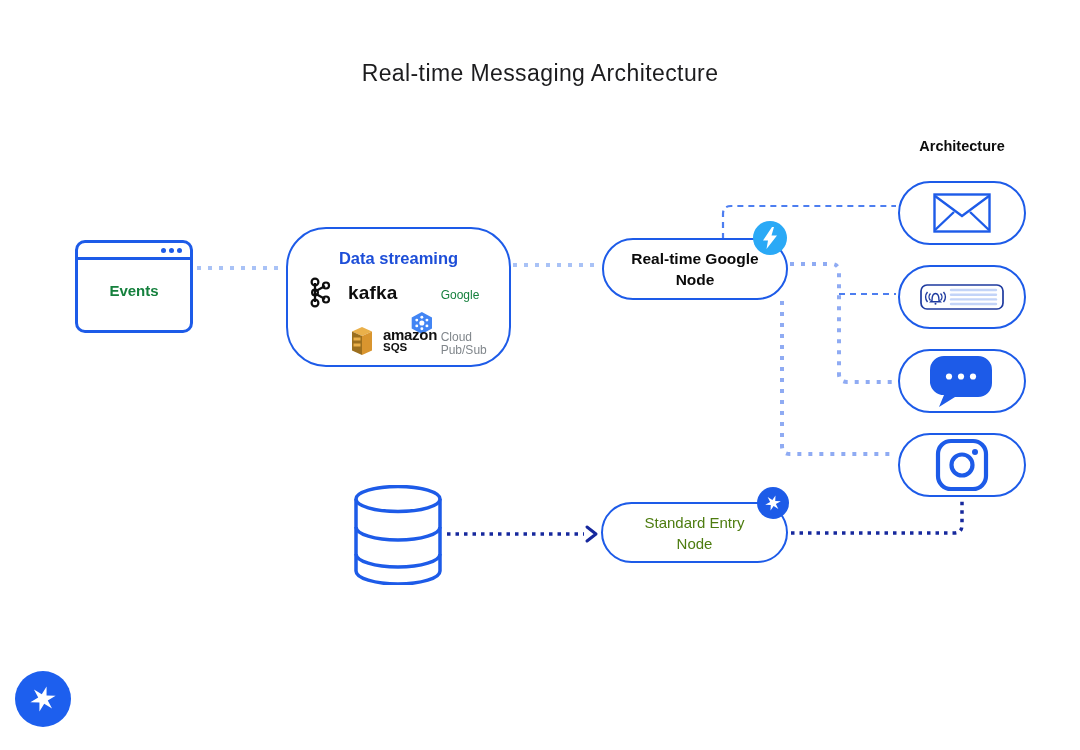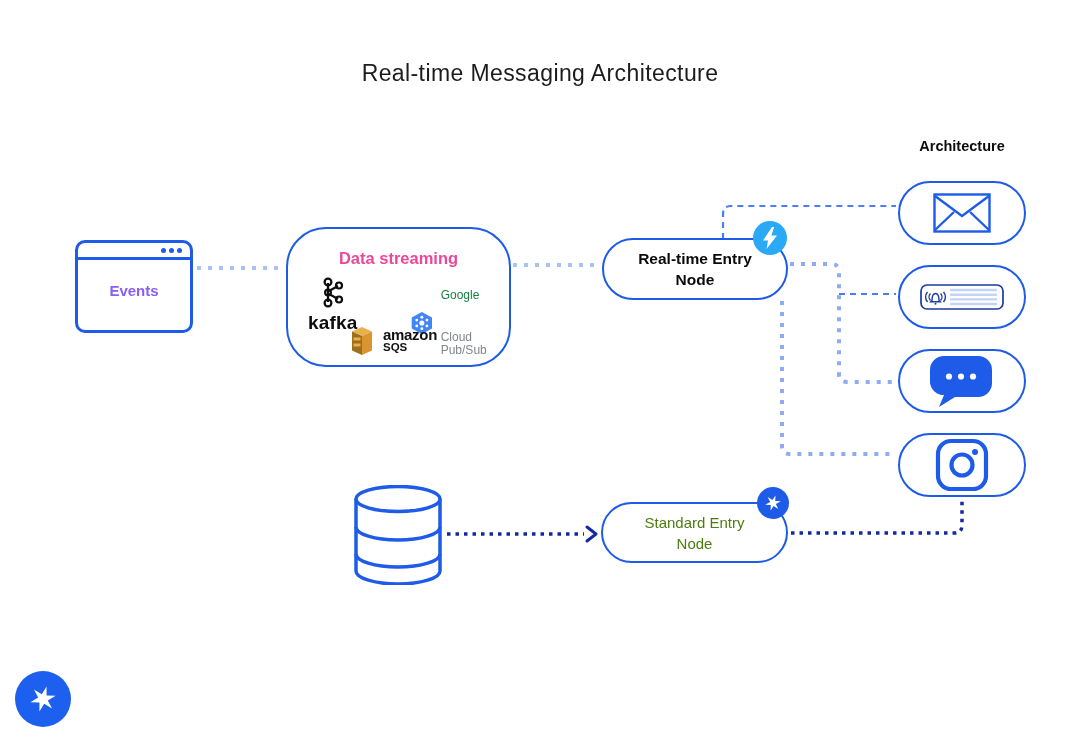--- a/index.html
+++ b/index.html
@@ -17,28 +17,28 @@
 
   
   #wires{left:0;top:0;z-index:1;}
 
   
   .browser{left:75px;top:240px;width:118px;height:93px;border:3px solid #1d5be8;
     border-radius:10px;background:#fff;z-index:2;}
   .browser-bar{height:17px;border-bottom:3px solid #1d5be8;position:relative;}
   .browser-dots{position:absolute;right:8px;top:5px;display:flex;gap:3px;}
   .browser-dots i{width:5px;height:5px;border-radius:50%;background:#1d5be8;display:block;}
-  .browser-label{text-align:center;margin-top:22px;font-weight:bold;font-size:15px;color:#8b5cf6;}
+  .browser-label{text-align:center;margin-top:22px;font-weight:bold;font-size:15px;color:#15803d;}
 
   
   .streambox{left:286px;top:227px;width:225px;height:140px;border:2.5px solid #1d5be8;
     border-radius:40px;background:#fff;z-index:2;padding-top:20px;}
-  .streambox-title{text-align:center;font-weight:bold;font-size:16.5px;color:#ec4899;}
+  .streambox-title{text-align:center;font-weight:bold;font-size:16.5px;color:#1d4ed8;}
   .logo-row{position:absolute;display:flex;align-items:center;}
-  .kafka-row{left:20px;top:48px;gap:4px;flex-direction:column;}
+  .kafka-row{left:20px;top:48px;gap:17px;}
   .kafka-word{font-size:19px;font-weight:600;color:#0d0d0d;letter-spacing:.2px;}
   .google-row{left:122px;top:60px;gap:7px;}
   .google-text{font-size:12px;line-height:13px;}
   .google-text .g1{color:#15803d;font-weight:500;}
   .google-text .g2{color:#80868b;margin-top:29px;}
   .amazon-row{left:60px;top:96px;gap:7px;}
   .amazon-text{line-height:13px;color:#111;}
   .amazon-text .a1{font-weight:bold;font-size:15px;letter-spacing:-.3px;}
   .amazon-text .a2{font-size:11.5px;font-weight:600;}
 
@@ -146,21 +146,21 @@
       </svg>
       <div class="amazon-text">
         <div class="a1">amazon</div>
         <div class="a2">SQS</div>
       </div>
     </div>
   </div>
 
   <div id="realtime-node" class="abs node">
     <div>
-      <div>Real-time Entry</div>
+      <div>Real-time Google</div>
       <div>Node</div>
     </div>
   </div>
   <div id="lightning-badge" class="abs badge">
     <svg width="34" height="34" viewBox="0 0 34 34">
       <polygon points="19,6 10,19.5 15,19.5 13.5,28 24,14.5 18.5,14.5 21,6" fill="#ffffff"></polygon>
     </svg>
   </div>
 
   <div id="standard-node" class="abs node">

